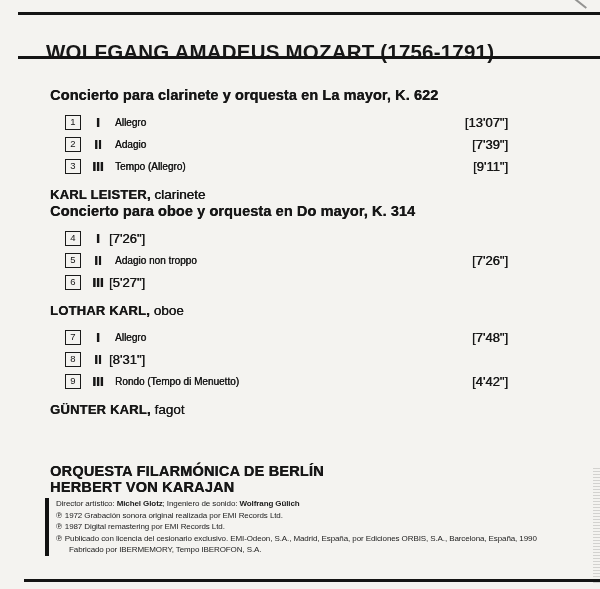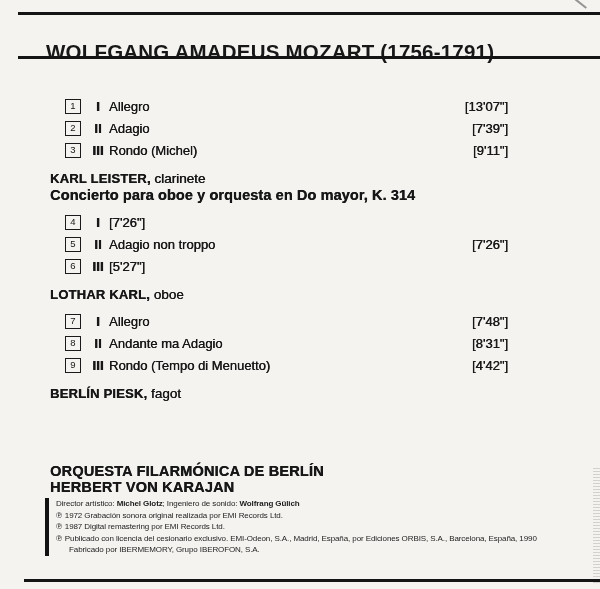--- a/index.html
+++ b/index.html
@@ -34,21 +34,21 @@
   .section + .section .concerto-heading { margin-top:1px; }
   .tracks { margin-top:8px; }
   .track { display:flex; align-items:center; height:22px; }
   .num-box {
     width:14px; height:13px; flex:0 0 14px;
     border:1.6px solid #1a1a1a; margin-left:15px;
     display:flex; align-items:center; justify-content:center;
     font-size:9.5px; line-height:1; text-shadow:none;
   }
   .mvt { width:22px; margin-left:6px; font-weight:bold; font-size:13.5px; text-align:center; }
-  .t-title { flex:1; font-size:13px; margin-left:0; white-space:nowrap; }
+  .t-title { flex:1; font-size:10px; margin-left:6px; white-space:nowrap; }
   .dur { font-size:13px; white-space:nowrap; }
   .artist { margin-top:10px; font-size:13.5px; white-space:nowrap; }
   .artist .name { font-weight:bold; font-size:13px; letter-spacing:0.2px; }
 
   .ensemble {
     position:absolute; left:50px; top:463px;
     font-weight:bold; font-size:14.5px; line-height:16px; letter-spacing:0.2px;
     text-shadow:0.35px 0 0 currentColor;
     white-space:nowrap;
   }
@@ -78,37 +78,38 @@
 <body>
 
 <div class="rule rule-top"></div>
 <div class="album-title">WOLFGANG AMADEUS MOZART (1756-1791)</div>
 <div class="rule rule-mid"></div>
 <div class="artifact-tr"></div>
 
 <div class="main">
 
   <div class="section">
+    <div class="concerto-heading">Concierto para clarinete y orquesta en La mayor, K. 622</div>
     <div class="tracks">
       <div class="track">
         <span class="num-box">1</span>
         <span class="mvt">I</span>
         <span class="t-title">Allegro</span>
         <span class="dur">[13'07"]</span>
       </div>
       <div class="track">
         <span class="num-box">2</span>
         <span class="mvt">II</span>
         <span class="t-title">Adagio</span>
         <span class="dur">[7'39"]</span>
       </div>
       <div class="track">
         <span class="num-box">3</span>
         <span class="mvt">III</span>
-        <span class="t-title">Rondo (Michel)</span>
+        <span class="t-title">Tempo (Allegro)</span>
         <span class="dur">[9'11"]</span>
       </div>
     </div>
     <div class="artist">
       <span class="name">KARL LEISTER,</span><span> clarinete</span>
     </div>
   </div>
 
   <div class="section">
     <div class="concerto-heading">Concierto para oboe y orquesta en Do mayor, K. 314</div>
@@ -139,32 +140,31 @@
     <div class="tracks">
       <div class="track">
         <span class="num-box">7</span>
         <span class="mvt">I</span>
         <span class="t-title">Allegro</span>
         <span class="dur">[7'48"]</span>
       </div>
       <div class="track">
         <span class="num-box">8</span>
         <span class="mvt">II</span>
-        <span class="t-title">Andante ma Adagio</span>
         <span class="dur">[8'31"]</span>
       </div>
       <div class="track">
         <span class="num-box">9</span>
         <span class="mvt">III</span>
         <span class="t-title">Rondo (Tempo di Menuetto)</span>
         <span class="dur">[4'42"]</span>
       </div>
     </div>
     <div class="artist">
-      <span class="name">BERLÍN PIESK,</span><span> fagot</span>
+      <span class="name">GÜNTER KARL,</span><span> fagot</span>
     </div>
   </div>
 
 </div>
 
 <div class="ensemble">
   <div>ORQUESTA FILARMÓNICA DE BERLÍN</div>
   <div>HERBERT VON KARAJAN</div>
 </div>
 
@@ -175,18 +175,18 @@
   <div class="credit-line">
     <span class="psym">℗</span><span>1972 Grabación sonora original realizada por EMI Records Ltd.</span>
   </div>
   <div class="credit-line">
     <span class="psym">℗</span><span>1987 Digital remastering por EMI Records Ltd.</span>
   </div>
   <div class="credit-line">
     <span class="psym">℗</span><span>Publicado con licencia del cesionario exclusivo. EMI-Odeon, S.A., Madrid, España, por Ediciones ORBIS, S.A., Barcelona, España, 1990</span>
   </div>
   <div class="credit-line indent">
-    <span>Fabricado por IBERMEMORY, Grupo IBEROFON, S.A.</span>
+    <span>Fabricado por IBERMEMORY, Tempo IBEROFON, S.A.</span>
   </div>
 </div>
 
 <div class="noise-right"></div>
 <div class="rule rule-bottom"></div>
 
 </body></html>

